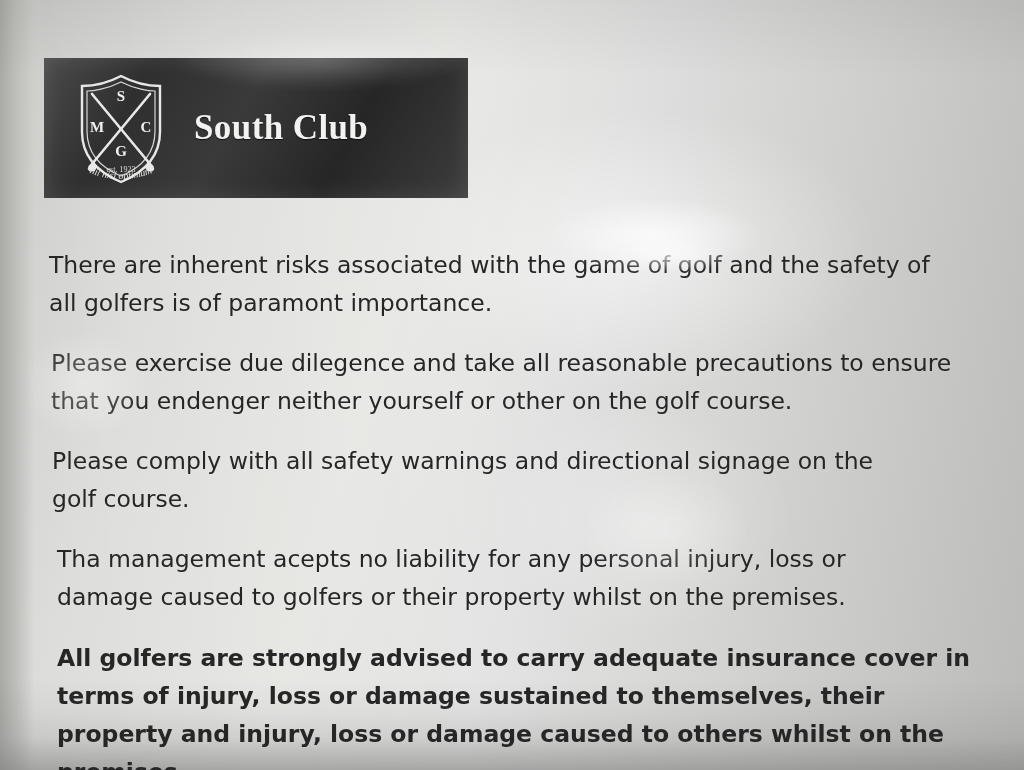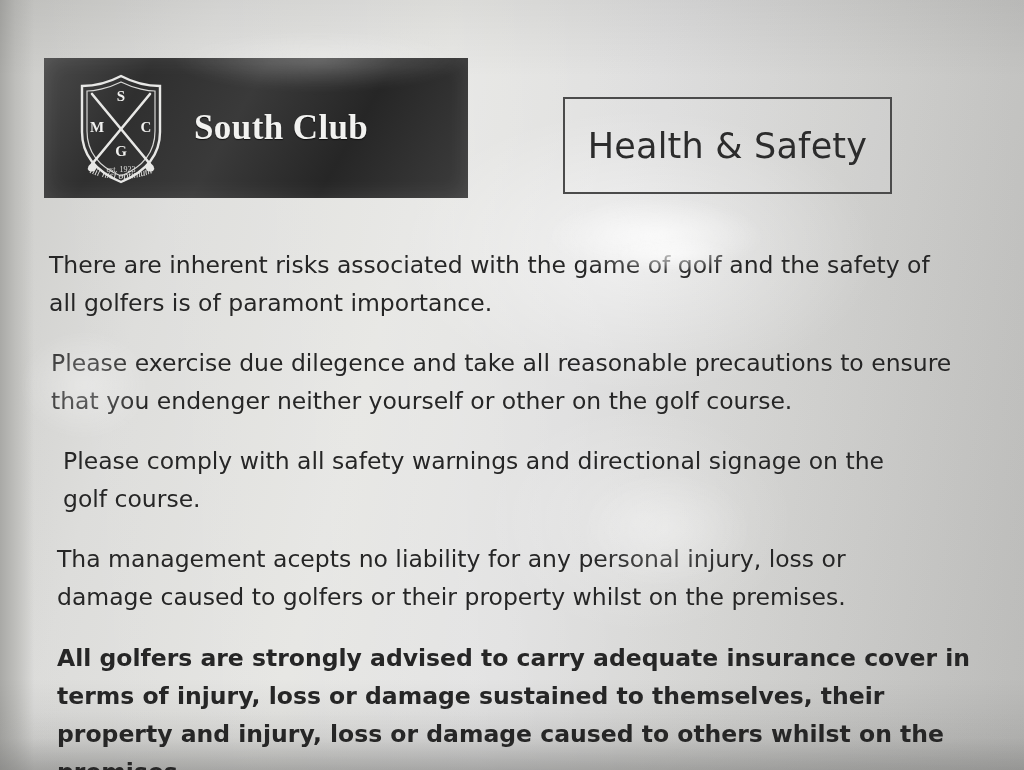--- a/index.html
+++ b/index.html
@@ -124,21 +124,21 @@
   .para {
     font-family: "DejaVu Sans", sans-serif;
     font-size: 23.5px;
     line-height: 1.62;
     color: #262626;
     margin: 0 0 22px 0;
     max-width: 930px;
   }
   .para:nth-child(1) { max-width: 915px; }
   .para:nth-child(2) { max-width: 930px; margin-left: 2px; }
-  .para:nth-child(3) { max-width: 870px; margin-left: 14px; }
+  .para:nth-child(3) { max-width: 870px; margin-left: 3px; }
   .para:nth-child(4) { max-width: 870px; margin-left: 8px; }
   .para:nth-child(5) { max-width: 925px; margin-left: 8px; margin-bottom: 0; font-weight: bold; }
 
   
   .glare {
     position: absolute;
     pointer-events: none;
     z-index: 4;
   }
   .glare-1 {
@@ -202,23 +202,20 @@
         <text fill="#e6e6e4" font-family="Liberation Serif, serif" font-size="10" font-style="italic">
           <textPath href="#mottoPath" startOffset="50%" text-anchor="middle">nil nisi optimum</textPath>
         </text>
       </svg>
     </div>
     <div class="club-name">
       <div>South Club</div>
     </div>
   </div>
 
-  <div class="hs-box">
-    <div class="hs-title">Health &amp; Safety</div>
-  </div>
 
   <div class="body-text">
     <p class="para">There are inherent risks associated with the game of golf and the safety of all golfers is of paramont importance.</p>
     <p class="para">Please exercise due dilegence and take all reasonable precautions to ensure that you endenger neither yourself or other on the golf course.</p>
     <p class="para">Please comply with all safety warnings and directional signage on the golf course.</p>
     <p class="para">Tha management acepts no liability for any personal injury, loss or damage caused to golfers or their property whilst on the premises.</p>
     <p class="para">All golfers are strongly advised to carry adequate insurance cover in terms of injury, loss or damage sustained to themselves, their property and injury, loss or damage caused to others whilst on the premises</p>
   </div>
 
   <div class="glare glare-1"></div>

